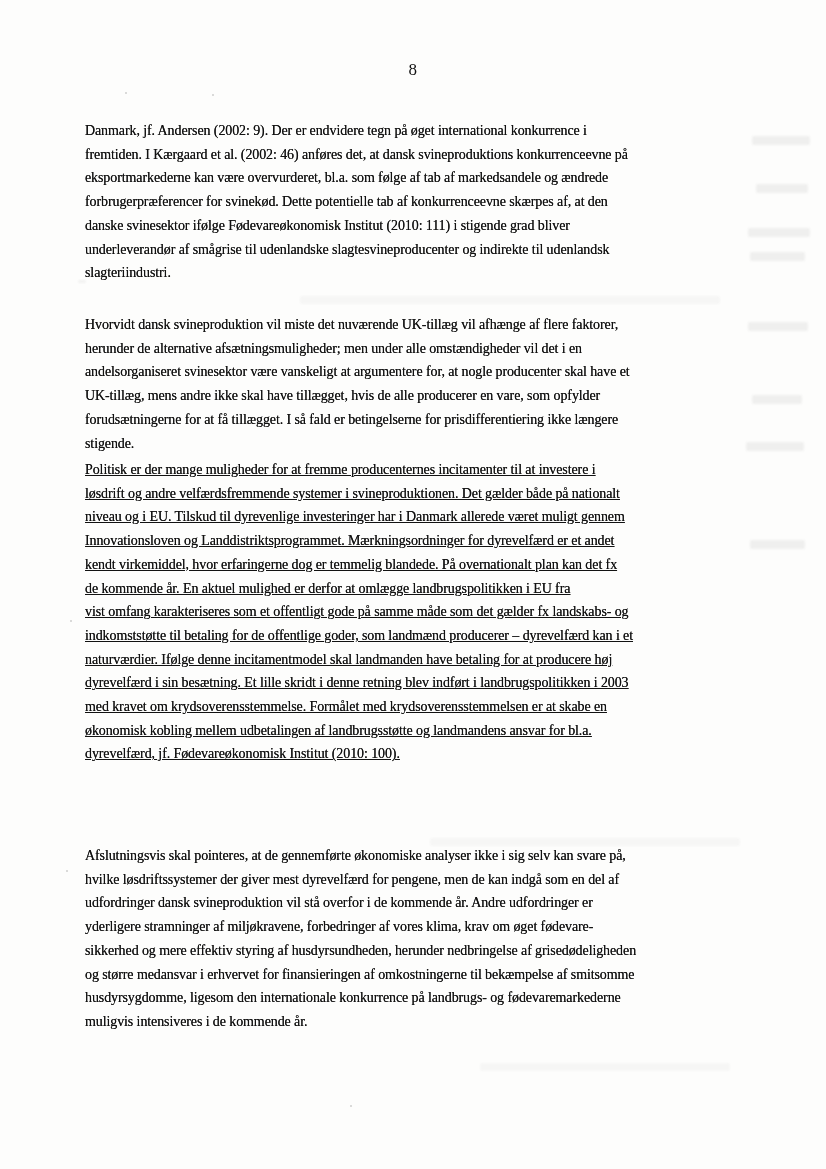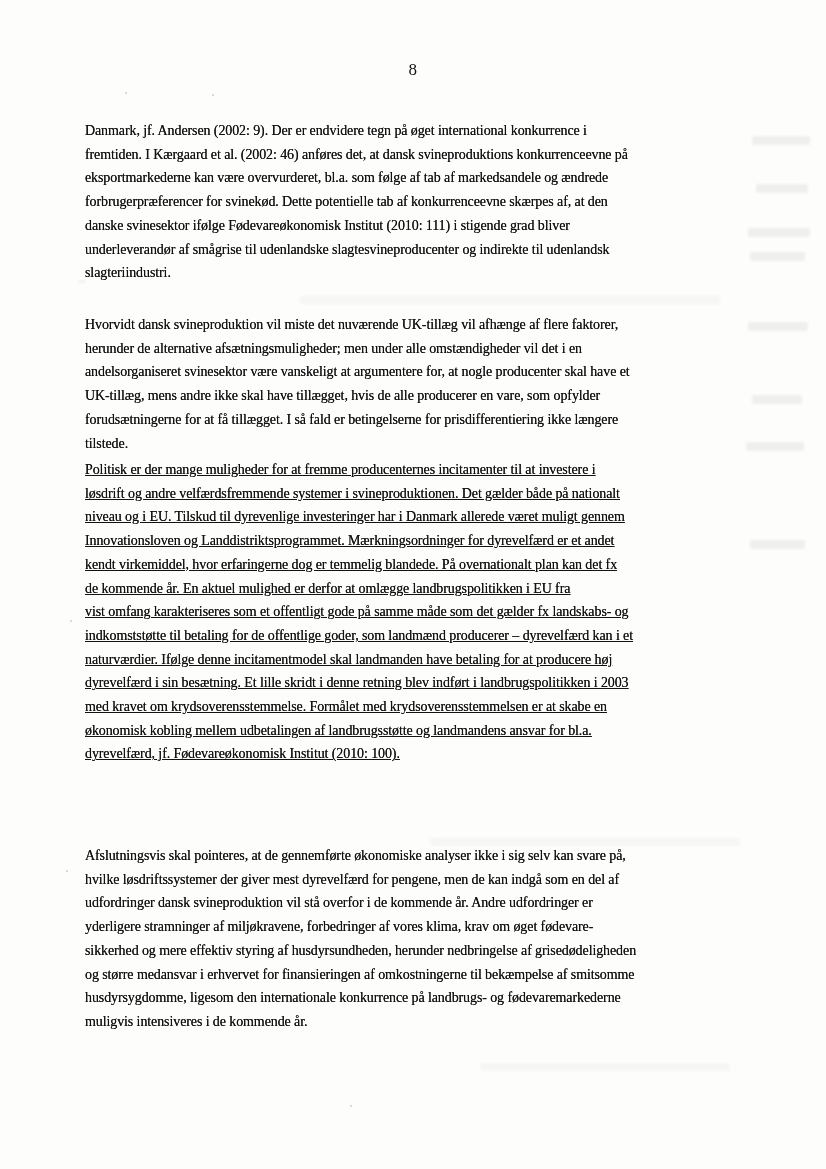--- a/index.html
+++ b/index.html
@@ -76,21 +76,21 @@
       <div class="line">underleverandør af smågrise til udenlandske slagtesvineproducenter og indirekte til udenlandsk</div>
       <div class="line">slagteriindustri.</div>
     </div>
 
   <div class="paragraph" id="para-2">
       <div class="line">Hvorvidt dansk svineproduktion vil miste det nuværende UK-tillæg vil afhænge af flere faktorer,</div>
       <div class="line">herunder de alternative afsætningsmuligheder; men under alle omstændigheder vil det i en</div>
       <div class="line">andelsorganiseret svinesektor være vanskeligt at argumentere for, at nogle producenter skal have et</div>
       <div class="line">UK-tillæg, mens andre ikke skal have tillægget, hvis de alle producerer en vare, som opfylder</div>
       <div class="line">forudsætningerne for at få tillægget. I så fald er betingelserne for prisdifferentiering ikke længere</div>
-      <div class="line">tilstede.</div>
+      <div class="line">stigende.</div>
     </div>
 
   <div class="paragraph" id="para-3">
       <div class="line">Politisk er der mange muligheder for at fremme producenternes incitamenter til at investere i</div>
       <div class="line">løsdrift og andre velfærdsfremmende systemer i svineproduktionen. Det gælder både på nationalt</div>
       <div class="line">niveau og i EU. Tilskud til dyrevenlige investeringer har i Danmark allerede været muligt gennem</div>
       <div class="line">Innovationsloven og Landdistriktsprogrammet. Mærkningsordninger for dyrevelfærd er et andet</div>
       <div class="line">kendt virkemiddel, hvor erfaringerne dog er temmelig blandede. På overnationalt plan kan det fx</div>
       <div class="line">de kommende år. En aktuel mulighed er derfor at omlægge landbrugspolitikken i EU fra</div>
       <div class="line">vist omfang karakteriseres som et offentligt gode på samme måde som det gælder fx landskabs- og</div>

